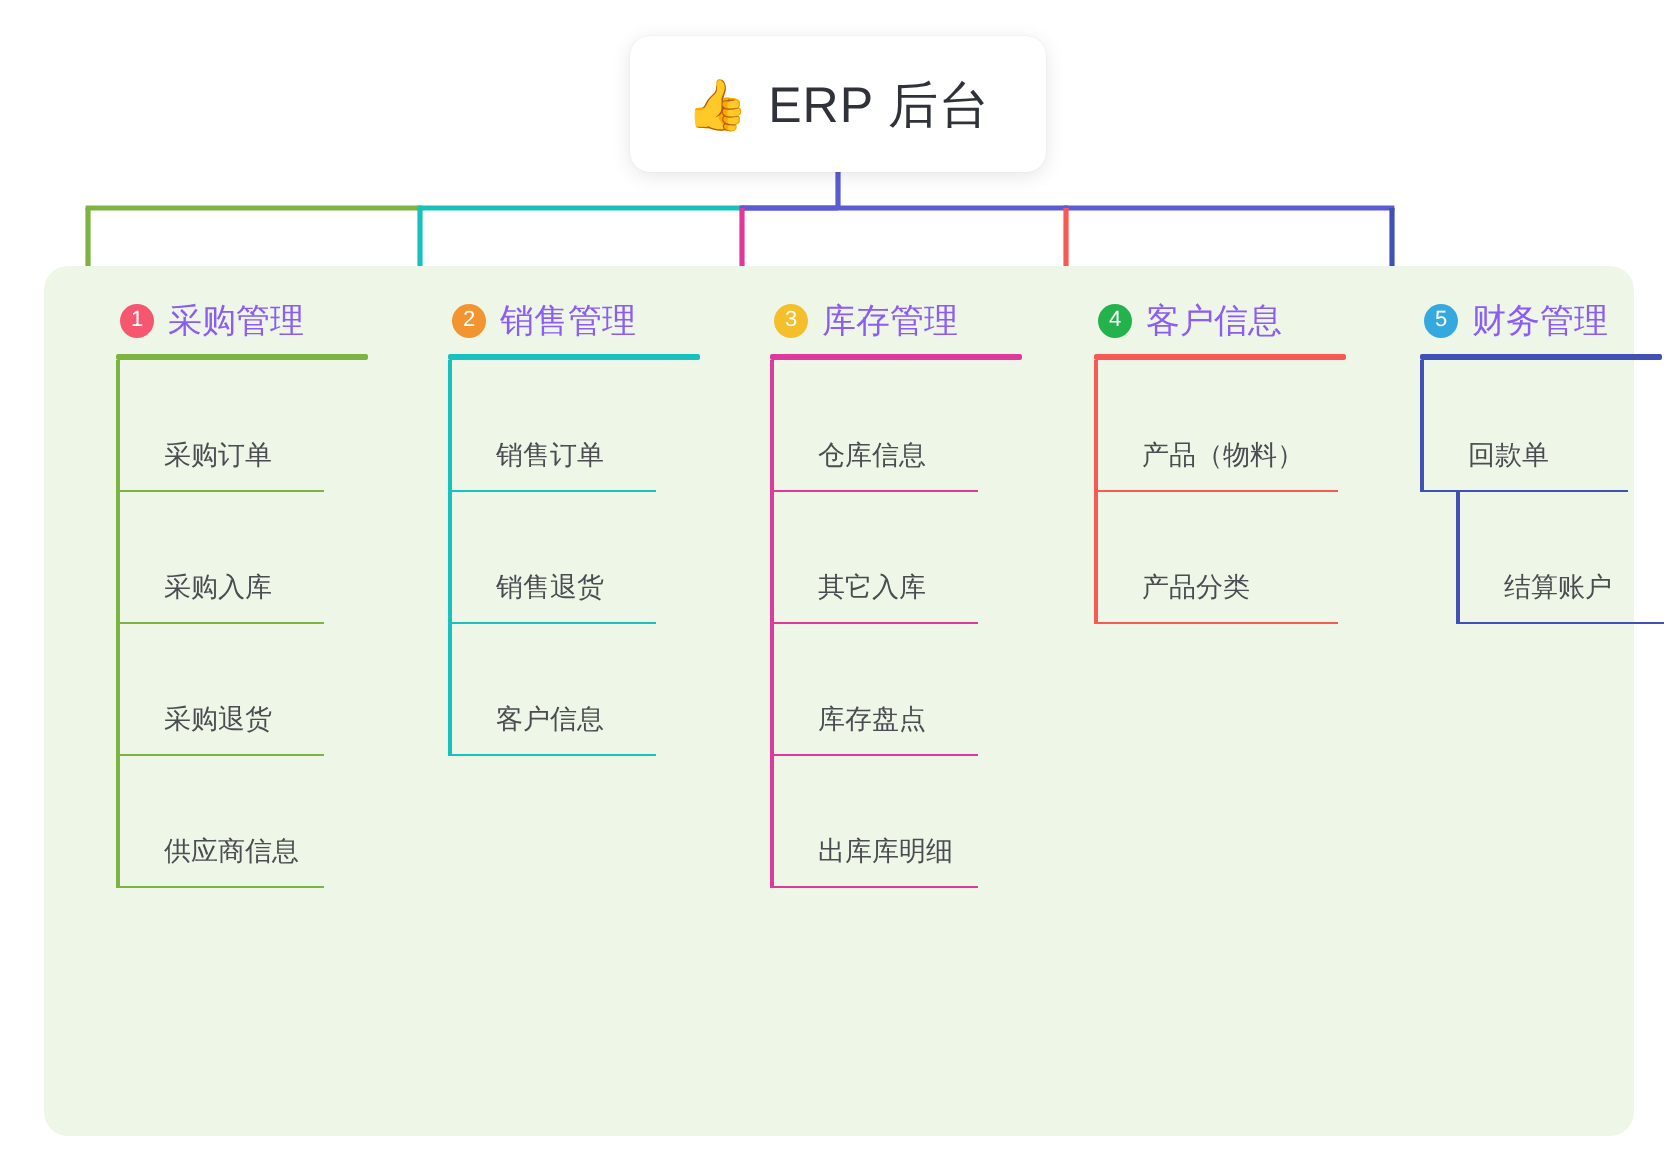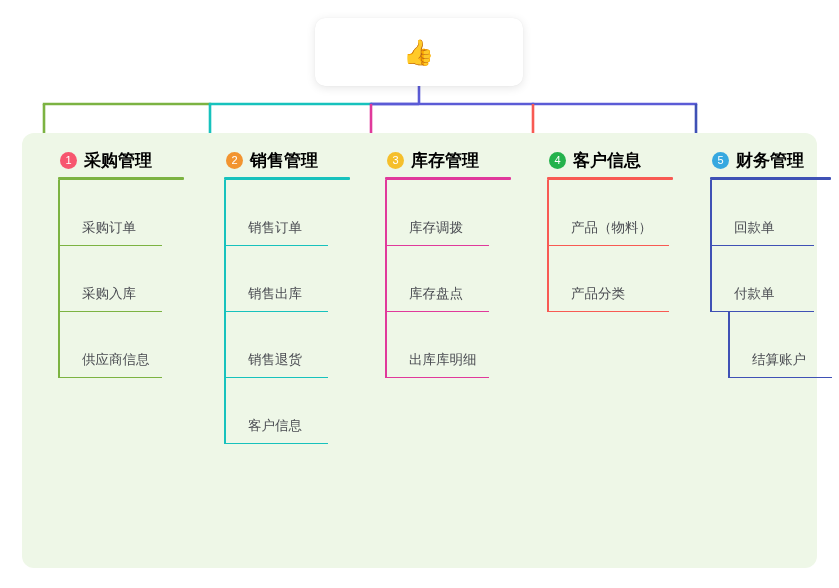--- a/index.html
+++ b/index.html
@@ -98,23 +98,22 @@
     border-radius: 50%;
     color: #ffffff;
     font-size: 11px;
     line-height: 17px;
     text-align: center;
     flex: 0 0 auto;
     font-family: "Liberation Sans", sans-serif;
   }
   .col-title {
     font-size: 17px;
-    color: #000000;
+    color: #8b5cf6;
     white-space: nowrap;
-    font-weight: bold;
   }
   .col-rule {
     position: absolute;
     left: 18px;
     top: 44px;
     height: 3px;
     border-radius: 1px;
   }
 
   
@@ -166,20 +165,21 @@
         <line x1="44" y1="104" x2="44" y2="152" stroke="#7cb342" stroke-width="2.6"></line>
         <line x1="210" y1="104" x2="210" y2="152" stroke="#17c2bd" stroke-width="2.6"></line>
         <line x1="371" y1="104" x2="371" y2="152" stroke="#e0399b" stroke-width="2.6"></line>
         <line x1="533" y1="104" x2="533" y2="152" stroke="#f85a53" stroke-width="2.6"></line>
         <line x1="696" y1="104" x2="696" y2="152" stroke="#3f51b5" stroke-width="2.6"></line>
       </g>
   </svg>
 
   <div class="root-card">
     <span class="root-emoji">👍</span>
+    <span class="root-title">ERP 后台</span>
   </div>
 
   <div class="panel"></div>
 
   <div class="columns" id="columns">
       <div class="column" style="left: 18px;">
         <div class="col-head" style="width: 126px;">
           <span class="badge" style="background: rgb(247, 86, 111);">1</span>
           <span class="col-title">采购管理</span>
         </div>
@@ -190,64 +190,69 @@
             <span class="item-label">采购订单</span>
             <span class="item-rule" style="width: 104px; background: rgb(124, 179, 66);"></span>
           </div>
           <div class="item" style="width: 104px;">
             <span class="item-stem" style="background: rgb(124, 179, 66);"></span>
             <span class="item-label">采购入库</span>
             <span class="item-rule" style="width: 104px; background: rgb(124, 179, 66);"></span>
           </div>
           <div class="item" style="width: 104px;">
             <span class="item-stem" style="background: rgb(124, 179, 66);"></span>
+            <span class="item-label">采购退货</span>
+            <span class="item-rule" style="width: 104px; background: rgb(124, 179, 66);"></span>
+          </div>
+          <div class="item" style="width: 104px;">
+            <span class="item-stem" style="background: rgb(124, 179, 66);"></span>
             <span class="item-label">供应商信息</span>
             <span class="item-rule" style="width: 104px; background: rgb(124, 179, 66);"></span>
           </div>
         </div>
       </div>
       <div class="column" style="left: 184px;">
         <div class="col-head" style="width: 126px;">
           <span class="badge" style="background: rgb(242, 148, 48);">2</span>
           <span class="col-title">销售管理</span>
         </div>
         <div class="col-rule" style="width: 126px; background: rgb(23, 194, 189);"></div>
         <div class="items">
           <div class="item" style="width: 104px;">
             <span class="item-stem" style="background: rgb(23, 194, 189);"></span>
             <span class="item-label">销售订单</span>
             <span class="item-rule" style="width: 104px; background: rgb(23, 194, 189);"></span>
           </div>
           <div class="item" style="width: 104px;">
             <span class="item-stem" style="background: rgb(23, 194, 189);"></span>
-            <span class="item-label">销售出库</span>
-            <span class="item-rule" style="width: 104px; background: rgb(23, 194, 189);"></span>
-          </div>
-          <div class="item" style="width: 104px;">
-            <span class="item-stem" style="background: rgb(23, 194, 189);"></span>
             <span class="item-label">销售退货</span>
             <span class="item-rule" style="width: 104px; background: rgb(23, 194, 189);"></span>
           </div>
           <div class="item" style="width: 104px;">
             <span class="item-stem" style="background: rgb(23, 194, 189);"></span>
             <span class="item-label">客户信息</span>
             <span class="item-rule" style="width: 104px; background: rgb(23, 194, 189);"></span>
           </div>
         </div>
       </div>
       <div class="column" style="left: 345px;">
         <div class="col-head" style="width: 126px;">
           <span class="badge" style="background: rgb(245, 191, 43);">3</span>
           <span class="col-title">库存管理</span>
         </div>
         <div class="col-rule" style="width: 126px; background: rgb(224, 57, 155);"></div>
         <div class="items">
           <div class="item" style="width: 104px;">
             <span class="item-stem" style="background: rgb(224, 57, 155);"></span>
-            <span class="item-label">库存调拨</span>
+            <span class="item-label">仓库信息</span>
+            <span class="item-rule" style="width: 104px; background: rgb(224, 57, 155);"></span>
+          </div>
+          <div class="item" style="width: 104px;">
+            <span class="item-stem" style="background: rgb(224, 57, 155);"></span>
+            <span class="item-label">其它入库</span>
             <span class="item-rule" style="width: 104px; background: rgb(224, 57, 155);"></span>
           </div>
           <div class="item" style="width: 104px;">
             <span class="item-stem" style="background: rgb(224, 57, 155);"></span>
             <span class="item-label">库存盘点</span>
             <span class="item-rule" style="width: 104px; background: rgb(224, 57, 155);"></span>
           </div>
           <div class="item" style="width: 104px;">
             <span class="item-stem" style="background: rgb(224, 57, 155);"></span>
             <span class="item-label">出库库明细</span>
@@ -279,25 +284,20 @@
           <span class="badge" style="background: rgb(54, 168, 224);">5</span>
           <span class="col-title">财务管理</span>
         </div>
         <div class="col-rule" style="width: 121px; background: rgb(63, 81, 181);"></div>
         <div class="items">
           <div class="item" style="width: 104px;">
             <span class="item-stem" style="background: rgb(63, 81, 181);"></span>
             <span class="item-label">回款单</span>
             <span class="item-rule" style="width: 104px; background: rgb(63, 81, 181);"></span>
           </div>
-          <div class="item" style="width: 104px;">
-            <span class="item-stem" style="background: rgb(63, 81, 181);"></span>
-            <span class="item-label">付款单</span>
-            <span class="item-rule" style="width: 104px; background: rgb(63, 81, 181);"></span>
-          </div>
           <div class="item" style="width: 104px; margin-left: 18px;">
             <span class="item-stem" style="background: rgb(63, 81, 181);"></span>
             <span class="item-label">结算账户</span>
             <span class="item-rule" style="width: 104px; background: rgb(63, 81, 181);"></span>
           </div>
         </div>
       </div>
     </div>
 
 </div>

